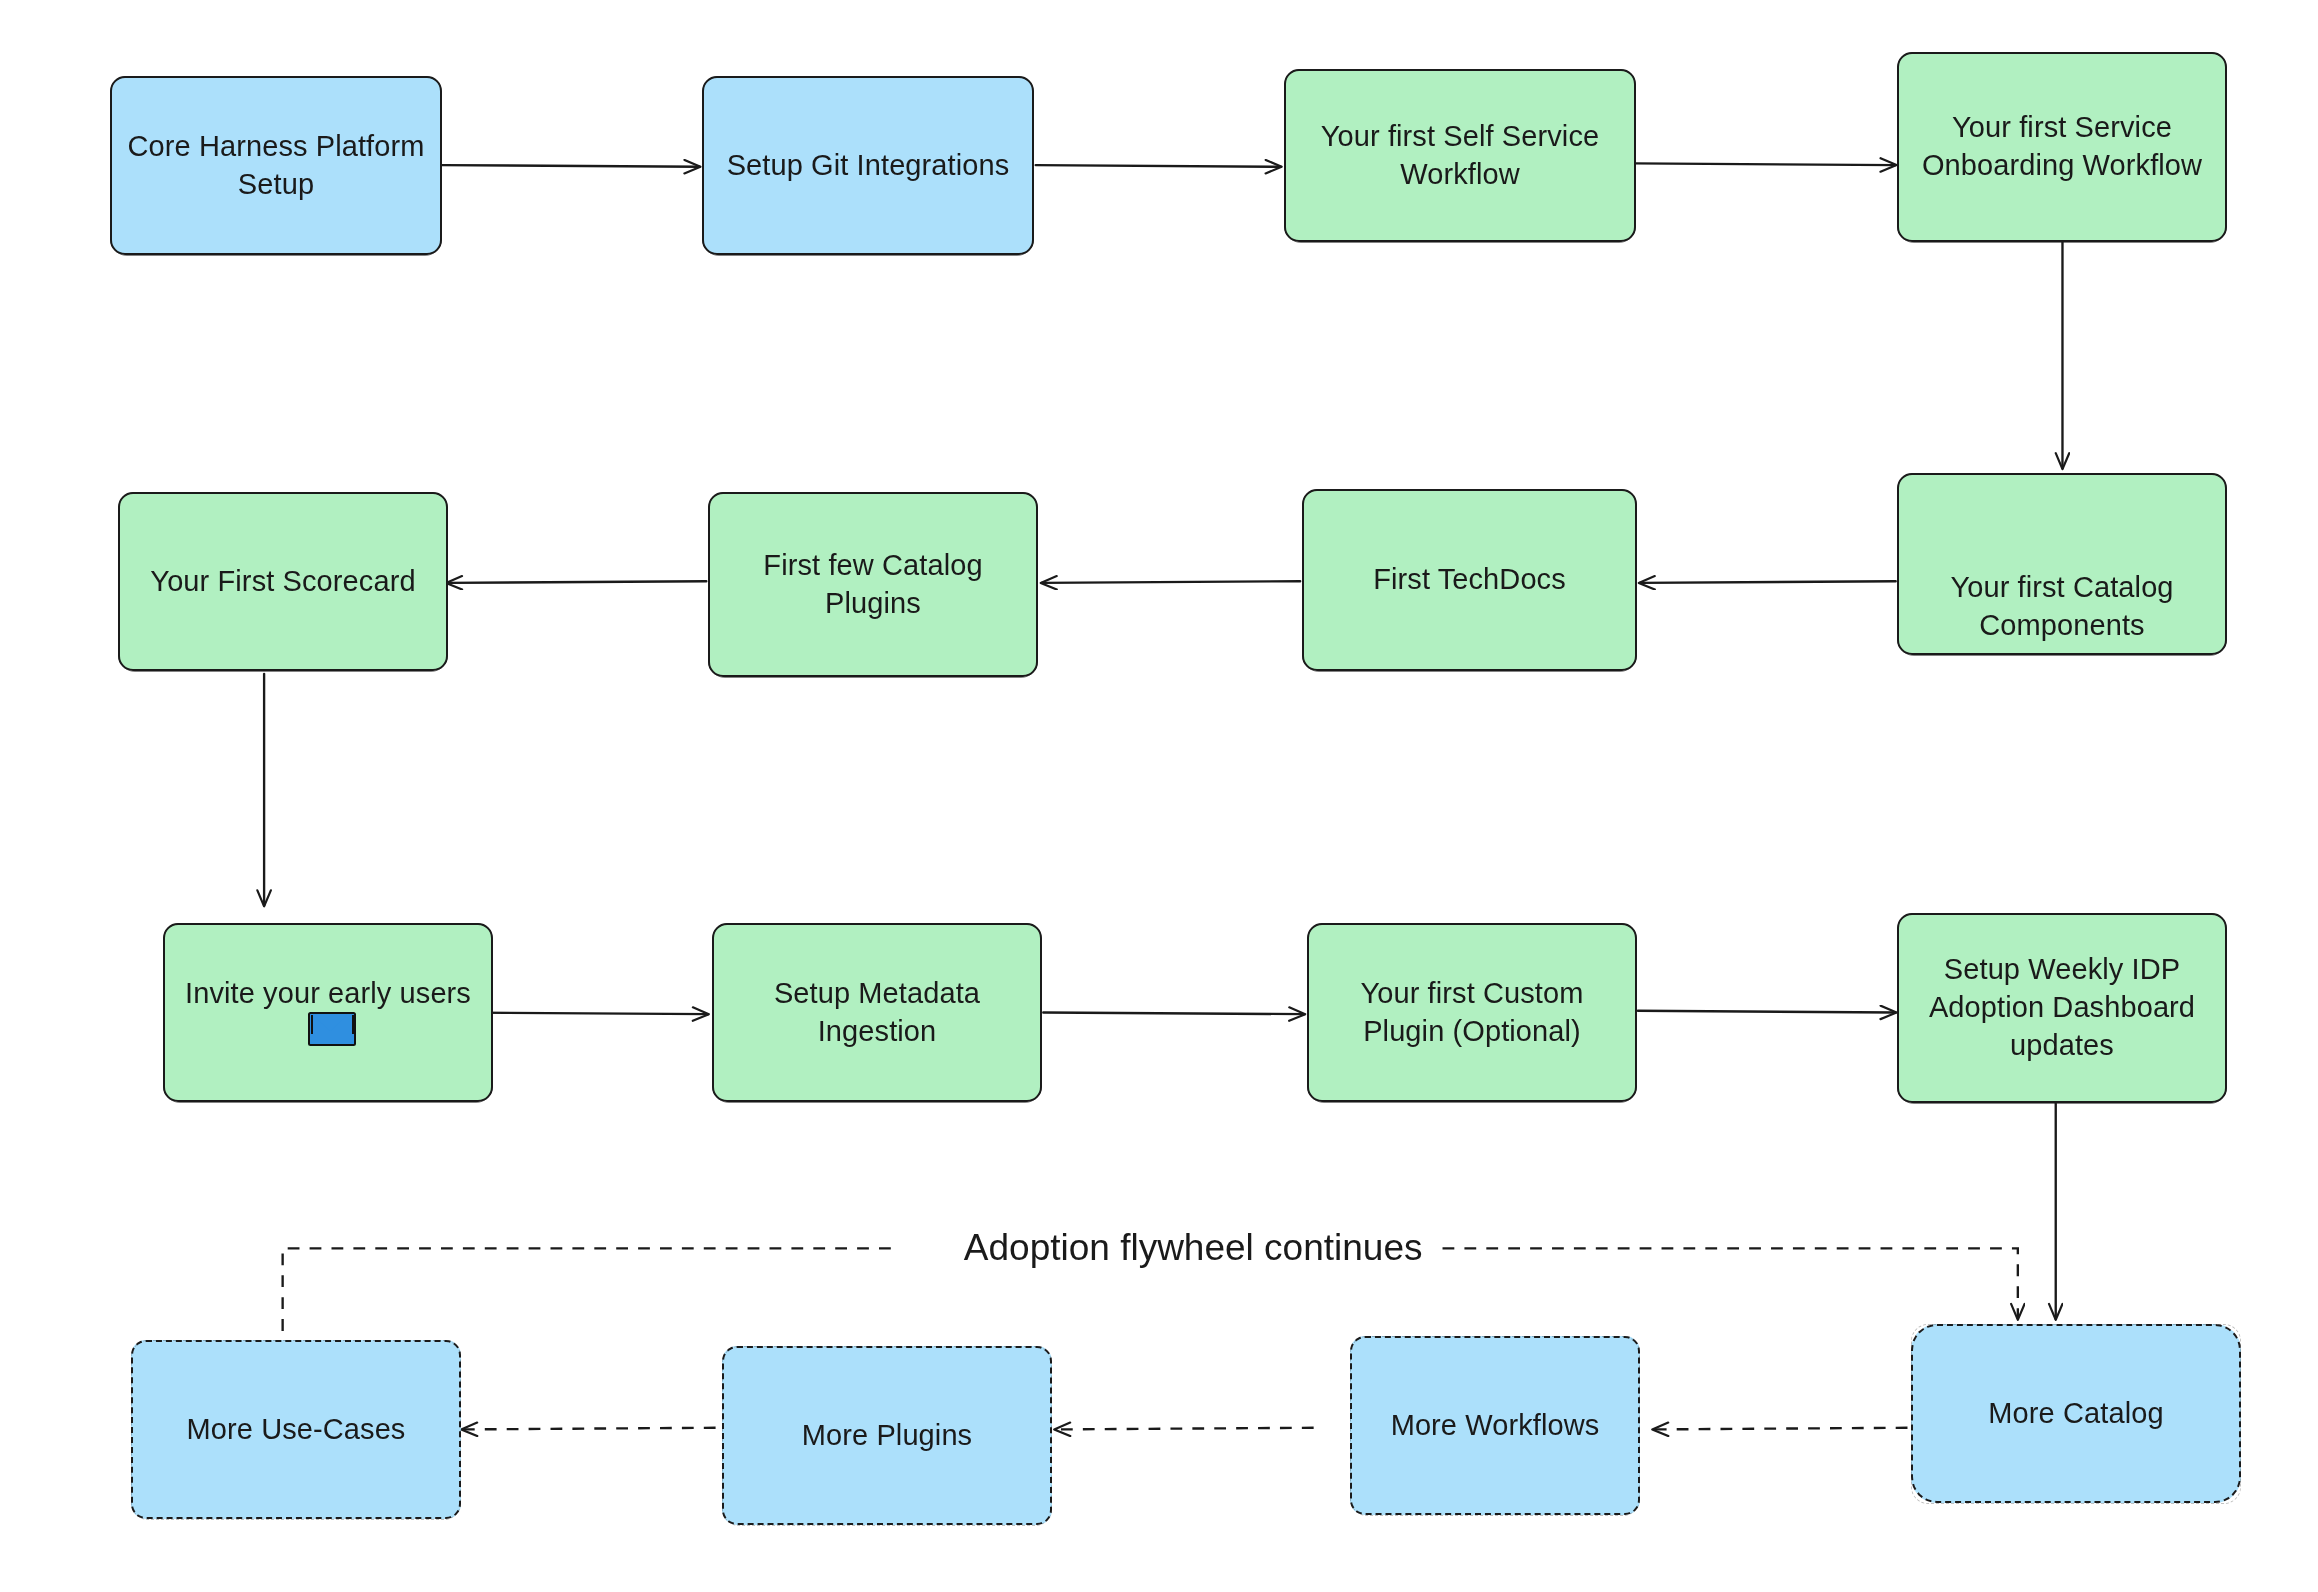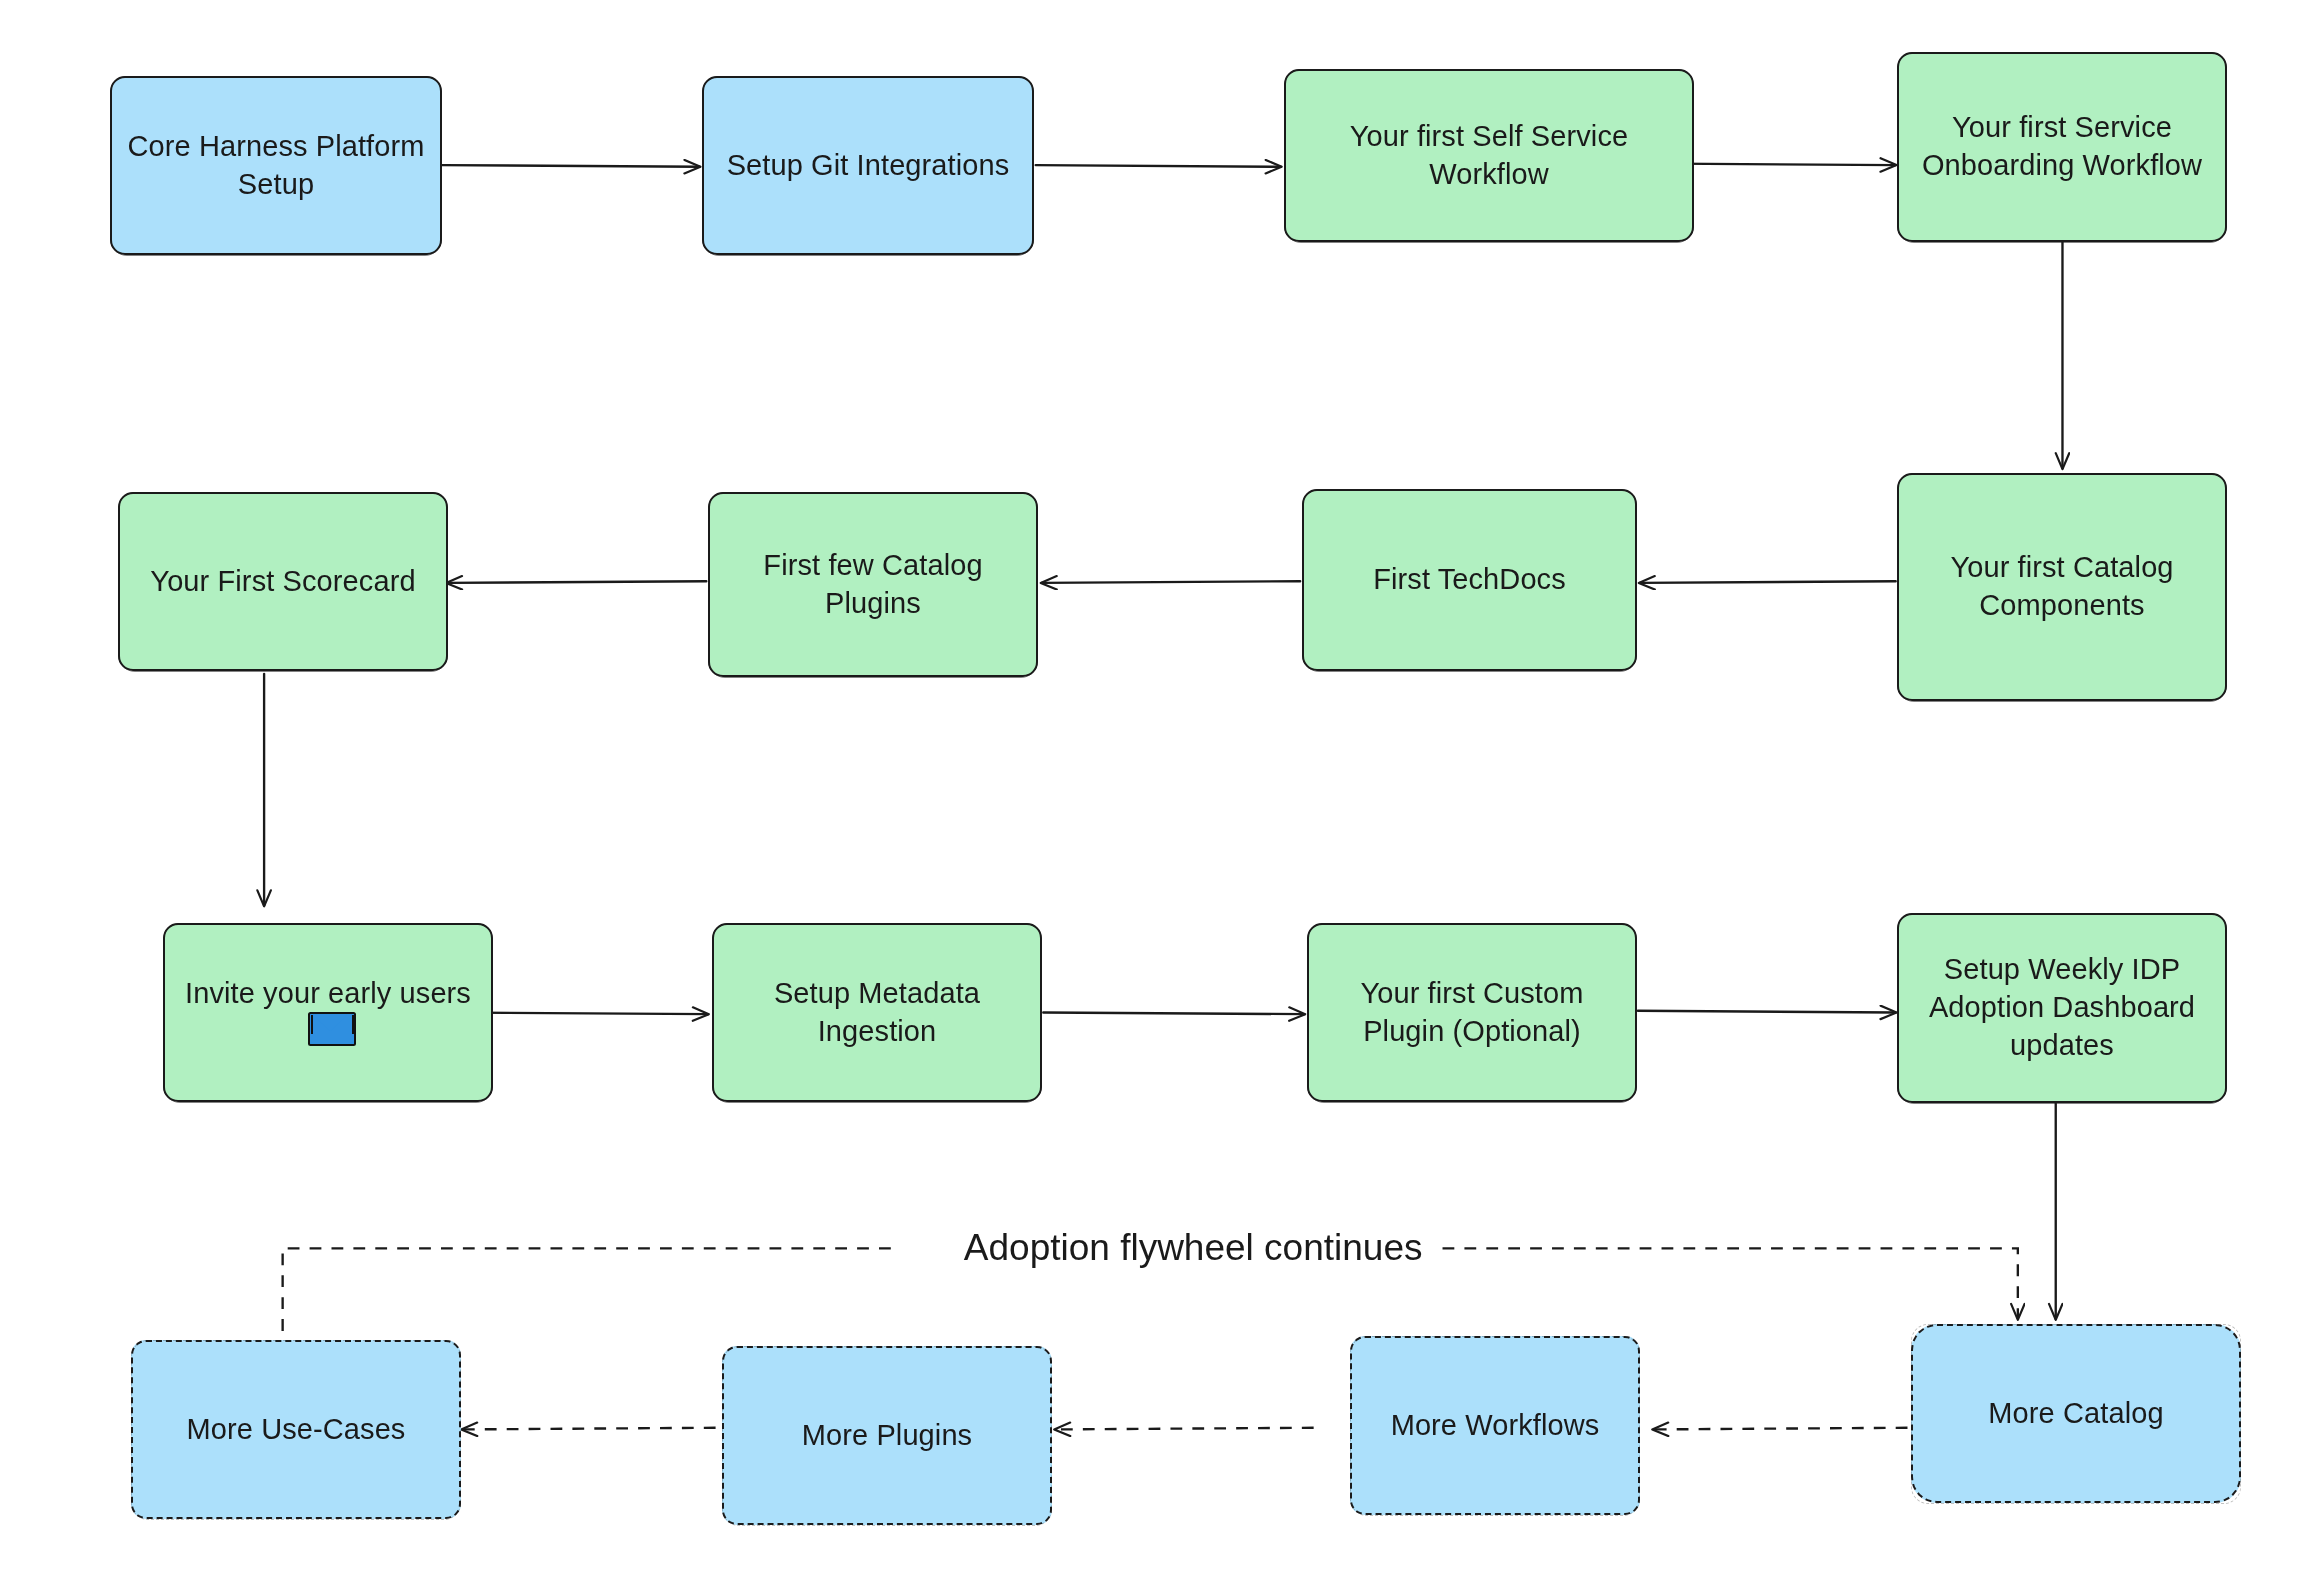--- a/index.html
+++ b/index.html
@@ -111,41 +111,41 @@
   </svg>
 
   <div class="node blue sketch" style="left:110px;top:76px;width:332px;height:179px;">
     <span class="lbl">Core Harness Platform Setup</span>
   </div>
 
   <div class="node blue sketch" style="left:702px;top:76px;width:332px;height:179px;">
     <span class="lbl">Setup Git Integrations</span>
   </div>
 
-  <div class="node green sketch" style="left:1284px;top:69px;width:410px;height:173px;">
+  <div class="node green sketch" style="left:1284px;top:69px;width:352px;height:173px;">
     <span class="lbl">Your first Self Service Workflow</span>
   </div>
 
   <div class="node green sketch" style="left:118px;top:492px;width:330px;height:179px;">
     <span class="lbl">Your First Scorecard</span>
   </div>
 
   <div class="node green sketch" style="left:1897px;top:52px;width:330px;height:190px;">
     <span class="lbl">Your first Service Onboarding Workflow</span>
   </div>
 
   <div class="node green sketch" style="left:708px;top:492px;width:330px;height:185px;">
     <span class="lbl">First few Catalog Plugins</span>
   </div>
 
   <div class="node green sketch" style="left:1302px;top:489px;width:335px;height:182px;">
     <span class="lbl">First TechDocs</span>
   </div>
 
-  <div class="node green sketch" style="left:1897px;top:473px;width:330px;height:228px;">
+  <div class="node green sketch" style="left:1897px;top:473px;width:330px;height:182px;align-items:flex-end;">
     <span class="lbl">Your first Catalog Components</span>
   </div>
 
   <div class="node green sketch" style="left:122px;top:923px;width:330px;height:179px;margin-left:41px;">
     <span class="lbl">
       <span>Invite your early users</span><span class="mail"></span>
     </span>
   </div>
 
   <div class="node green sketch" style="left:712px;top:923px;width:330px;height:179px;">

